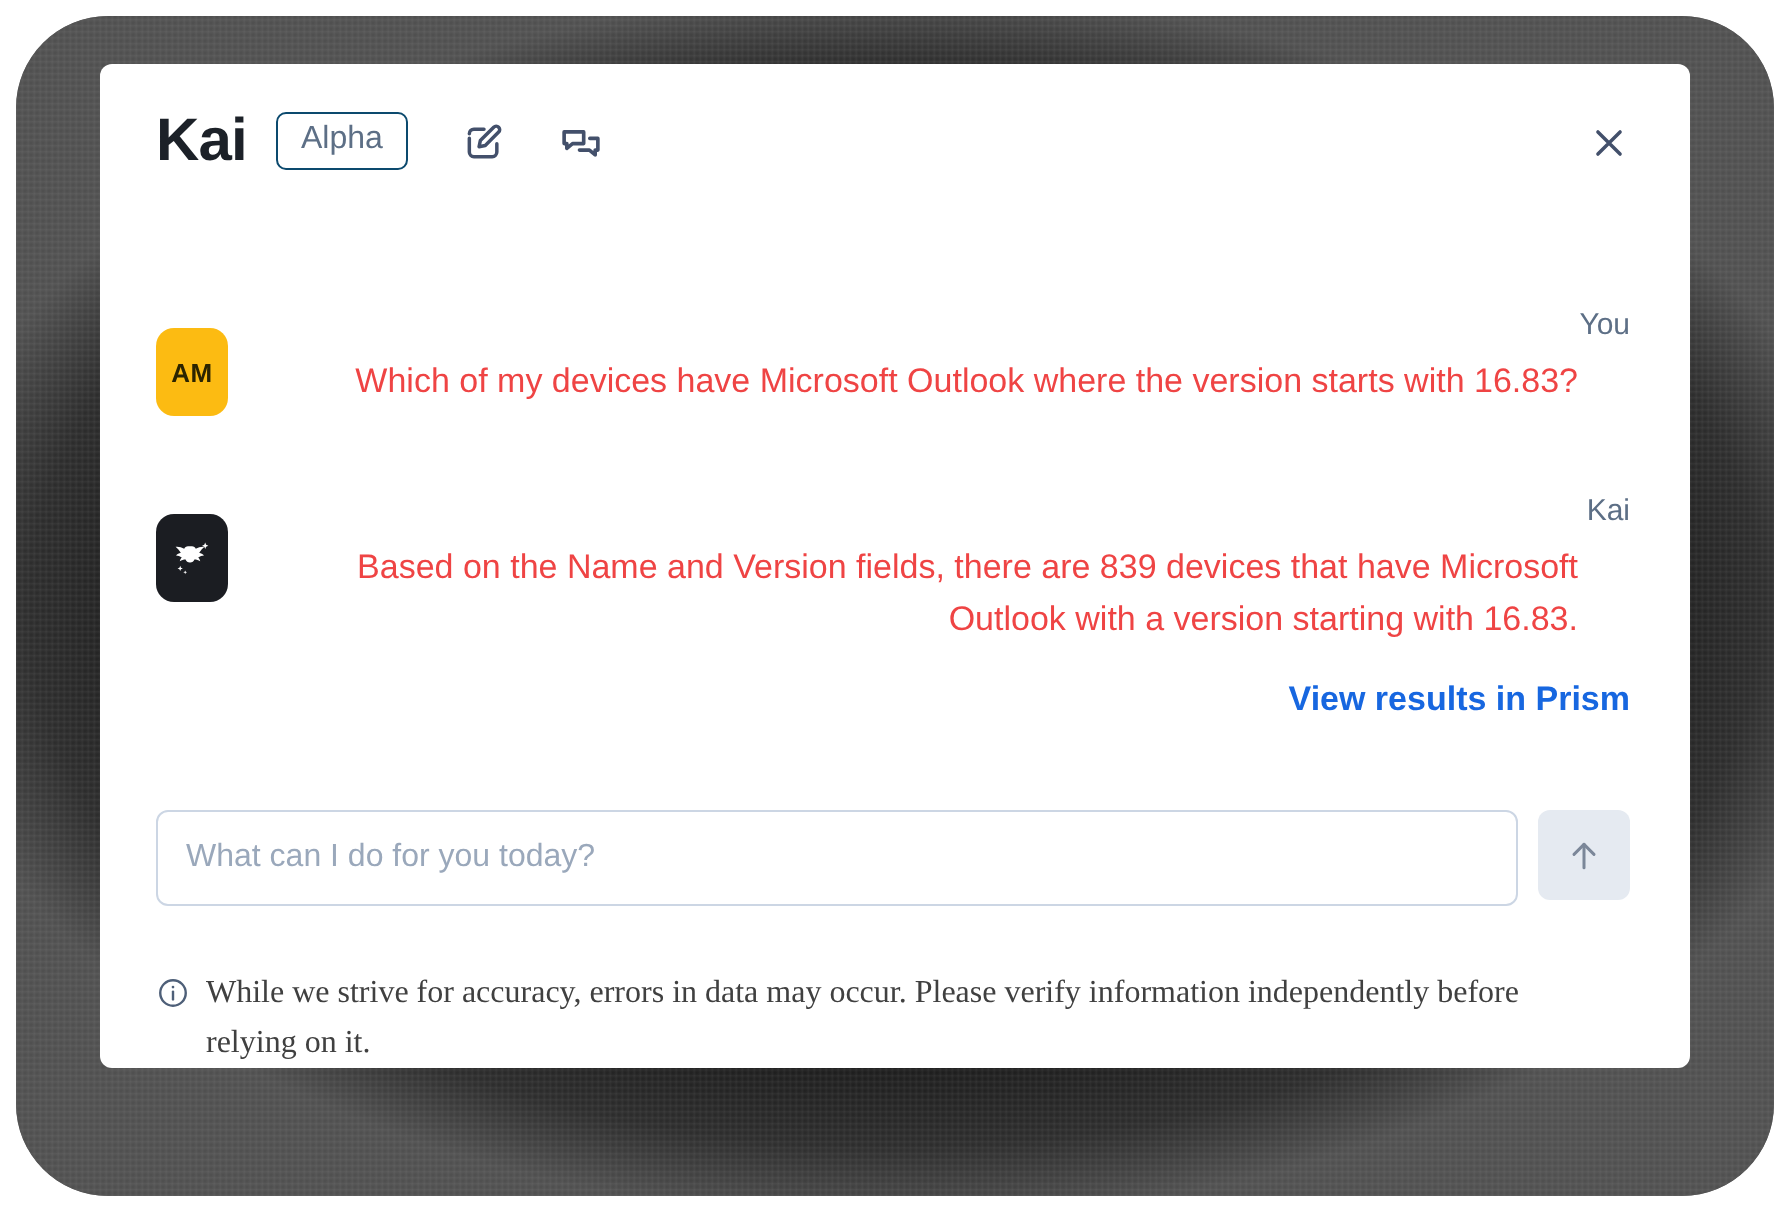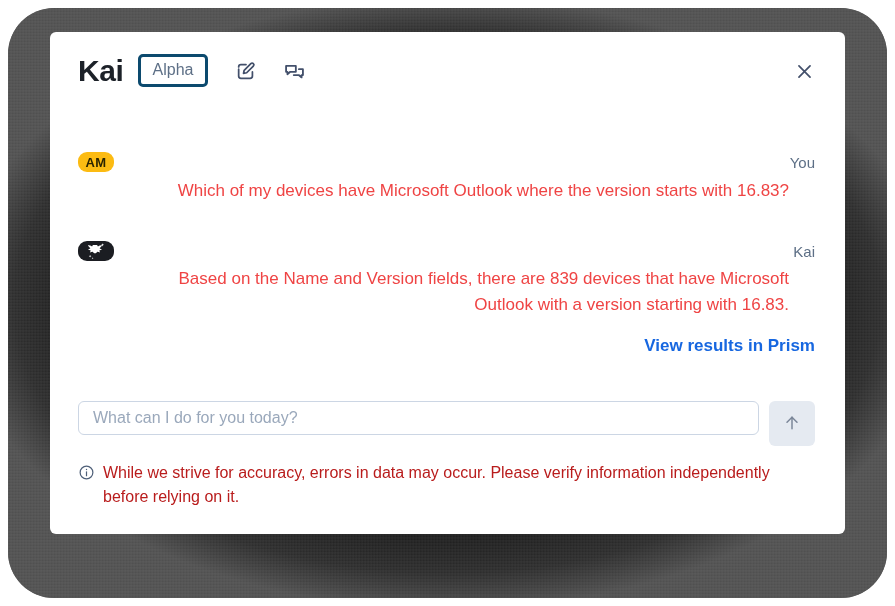--- a/index.html
+++ b/index.html
@@ -76,21 +76,21 @@
   .brand-title {
     font-size: 30px;
     font-weight: 700;
     color: #1c2128;
     letter-spacing: -0.4px;
     line-height: 1;
     margin-right: 14px;
     margin-top: 4px;
   }
   .alpha-badge {
-    border: 3px solid #0c4a6e;
+    border: 1px solid #0c4a6e;
     border-radius: 5px;
     color: #5d6f86;
     font-size: 16px;
     padding: 5px 12px 6px;
     line-height: 1;
     background: #fff;
     margin-top: 3px;
   }
   .header-icons {
     display: flex;
@@ -127,26 +127,27 @@
     padding: 46px 30px 0 28px;
   }
   .msg {
     display: flex;
     align-items: flex-start;
   }
   .msg + .msg { margin-top: 37px; }
 
   .avatar {
     width: 36px;
-    height: 20px;
+    height: 44px;
     border-radius: 9px;
     flex: 0 0 36px;
     display: flex;
     align-items: center;
     justify-content: center;
+    margin-top: 12px;
   }
   .avatar-user {
     background: #fcbb12;
     color: #2b2400;
     font-size: 13px;
     font-weight: 700;
     letter-spacing: .3px;
   }
   .avatar-bot {
     background: #1b1d22;
@@ -184,21 +185,21 @@
   
   .composer {
     display: flex;
     align-items: stretch;
     gap: 10px;
     padding: 0 30px 0 28px;
     margin-top: 45px;
   }
   .composer-input {
     flex: 1 1 auto;
-    height: 34px;
+    height: 48px;
     border: 1px solid #ccd6e4;
     border-radius: 6px;
     padding: 0 14px;
     font-family: "Liberation Sans", sans-serif;
     font-size: 16px;
     color: #20262e;
     background: #fff;
     outline: none;
     box-sizing: border-box;
   }
@@ -216,25 +217,26 @@
     cursor: pointer;
     flex: 0 0 46px;
   }
 
   
   .disclaimer {
     display: flex;
     align-items: flex-start;
     gap: 8px;
     padding: 0 30px 0 28px;
-    margin-top: 15px;
-    color: #b91c1c;
+    margin-top: 32px;
+    color: #404040;
     font-size: 16px;
     line-height: 1.52;
     max-width: 700px;
+    font-family: Liberation Serif, serif;
   }
   .disclaimer .info-icon {
     flex: 0 0 17px;
     margin-top: 3px;
     color: #4e5f78;
   }
 </style>
 </head>
 <body>
 

